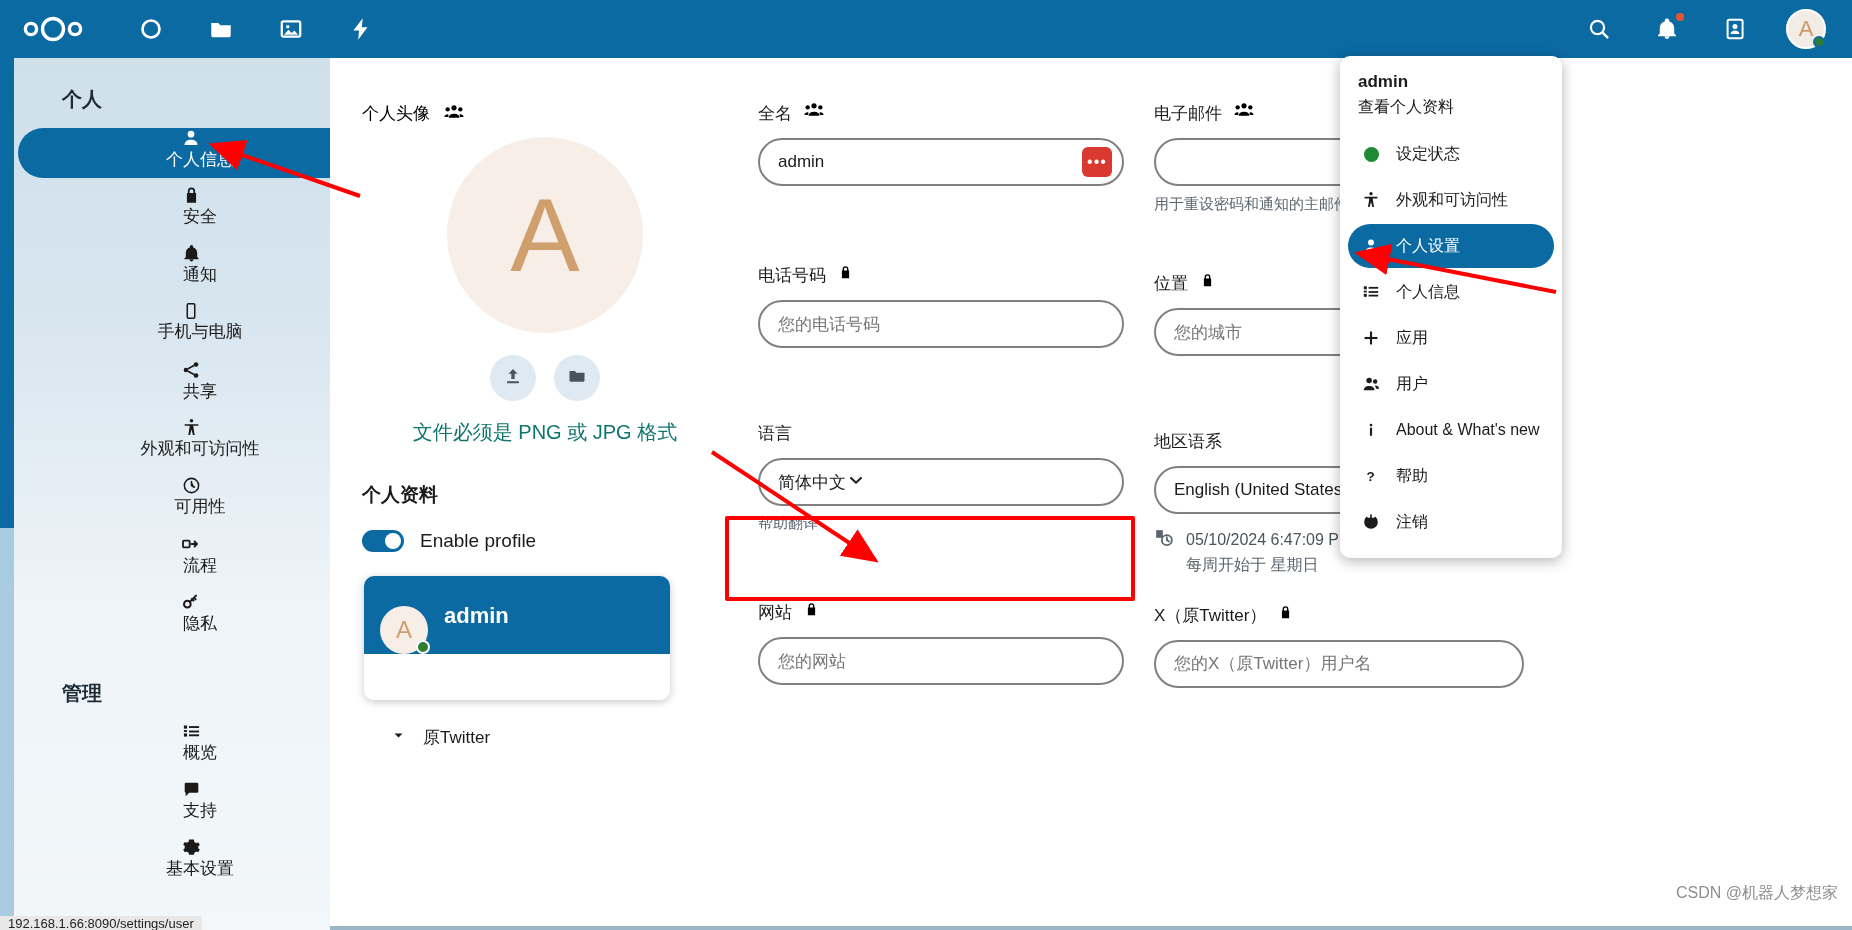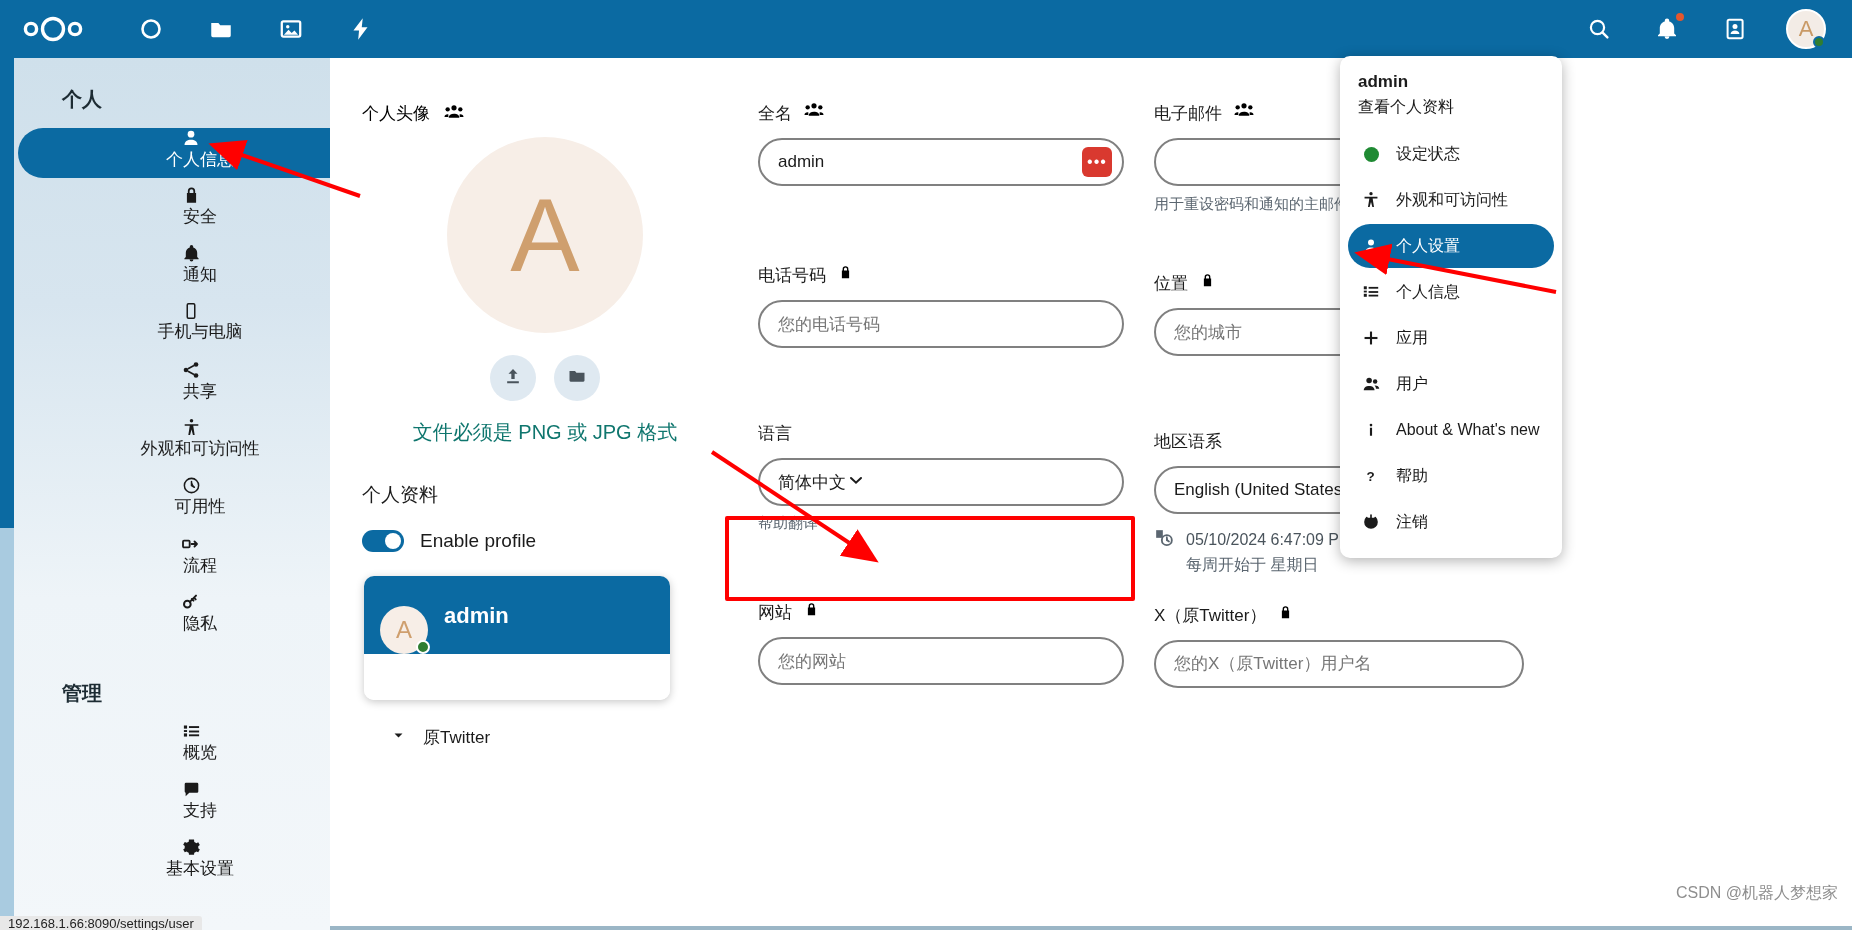--- a/index.html
+++ b/index.html
@@ -88,21 +88,21 @@
     color: #fff; font-size: 16px; letter-spacing: 1px; line-height: 1;
   }
   .helper { font-size: 15px; color: #5b6670; margin-top: 9px; white-space: nowrap; }
   .select-box {
     height: 48px; border: 2px solid #808080; border-radius: 24px;
     display: flex; align-items: center; 
     padding: 0 18px; font-size: 17px; color: #1b1b1b; background: #fff; cursor: pointer;
   }
   .link-small { font-size: 15px; color: #5b6670; margin-top: 8px; cursor: pointer; }
 
-  .section-title { font-size: 19px; color: #1b1b1b; margin: 0 0 22px 0; }
+  .section-title { font-size: 19px; color: #1b1b1b; margin: 0 0 22px 0; font-weight: bold; }
   .avatar-title { display: flex; align-items: center; gap: 14px; font-size: 17px; margin-bottom: 10px; }
   .big-avatar {
     width: 196px; height: 196px; border-radius: 50%; background: #f7eee7;
     display: flex; align-items: center; justify-content: center;
     color: #cf9f6e; font-size: 104px; margin: 12px auto 0 auto; font-weight: 400;
   }
   .avatar-actions { display: flex; gap: 18px; justify-content: center; margin-top: 22px; }
   .round-btn {
     width: 46px; height: 46px; border-radius: 50%; background: #dfe9f1;
     display: flex; align-items: center; justify-content: center; cursor: pointer;

